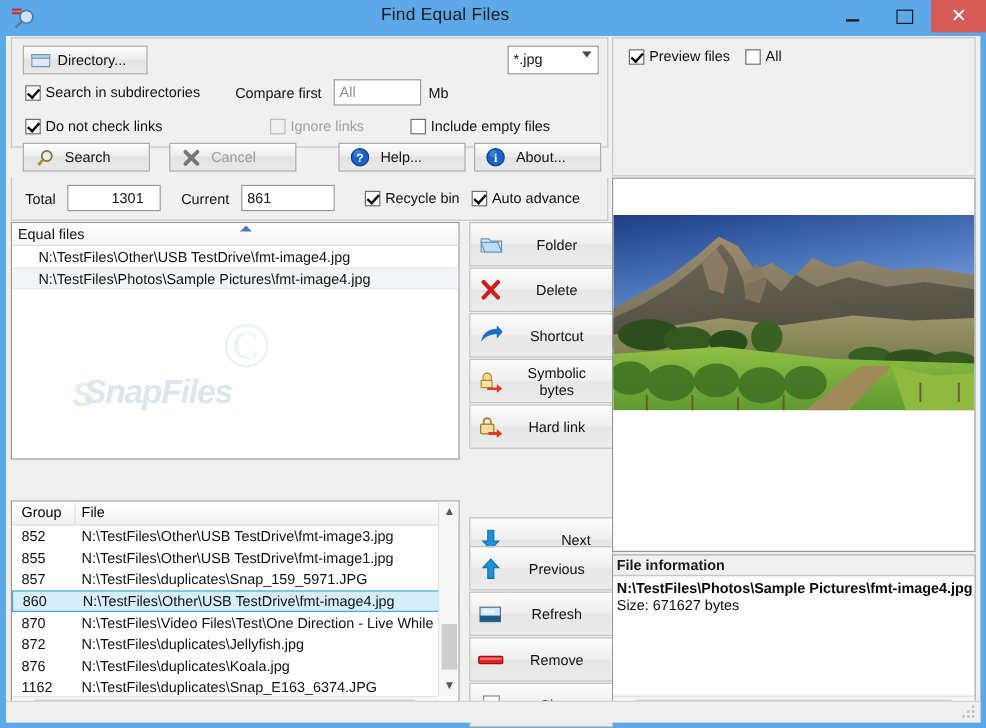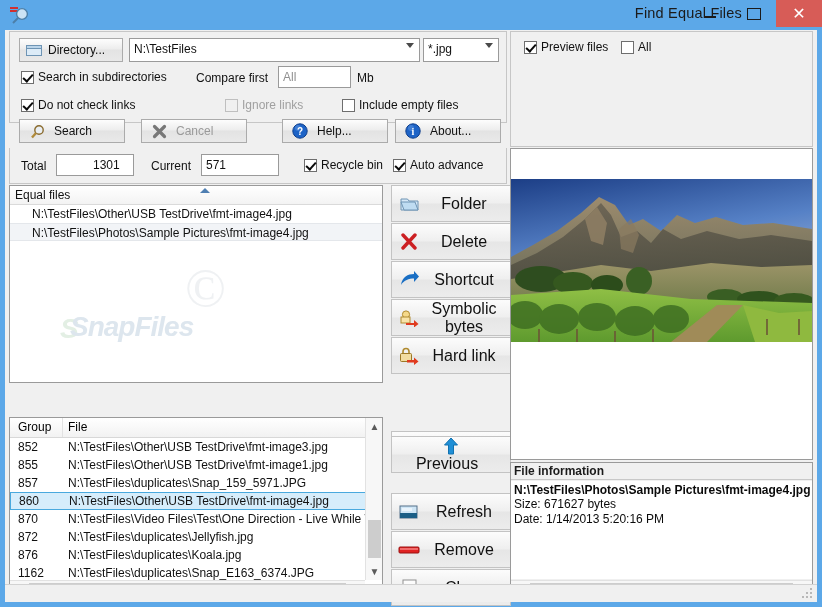--- a/index.html
+++ b/index.html
@@ -16,21 +16,21 @@
   }
   
   .titlebar{
     position:absolute;left:0;top:0;width:822px;height:30px;
     background:#5CA8E8;
   }
   .app-icon{
     position:absolute;left:8px;top:4px;width:24px;height:22px;
   }
   .title-text{
-    position:absolute;left:0;top:5px;width:742px;text-align:right;
+    position:absolute;left:0;top:5px;width:742px;text-align:center;
     font-size:14.5px;color:#1b1b1b;letter-spacing:.2px;
   }
   .win-btn{
     position:absolute;top:0;height:27px;width:44px;
     display:flex;align-items:center;justify-content:center;
     cursor:default;
   }
   .btn-min{right:90px;}
   .btn-max{right:46px;}
   .btn-close{right:0;width:46px;background:#D75C57;}
@@ -136,21 +136,21 @@
     font-style:italic;font-weight:bold;
   }
 
   
   .act{
     left:386px;width:120px;height:37px;
     background:linear-gradient(#FCFCFC,#EFEFEF 48%,#E6E6E6 52%,#ECECEC);
     border:1px solid #C3C3C3;
   }
   .act .ico{width:34px;display:flex;align-items:center;justify-content:center;flex:none;}
-  .act .lbl{flex:1;text-align:center;padding-right:8px;font-size:16px;}
+  .act .lbl{flex:1;text-align:center;padding-right:8px;font-size:12px;}
 
   
   .grid{
     position:absolute;left:4px;top:387px;width:374px;height:181px;
     background:#fff;border:1px solid #9A9A9A;box-sizing:border-box;overflow:hidden;
   }
   .g-head{
     height:19px;background:linear-gradient(#FFFFFF,#F2F2F2);
     border-bottom:1px solid #D8D8D8;font-size:12px;position:relative;
   }
@@ -254,24 +254,20 @@
       <div class="btn3d" style="left:9px;top:6px;width:104px;height:24px;">
         <span style="width:28px;display:flex;align-items:center;justify-content:center;flex:none;">
           <svg width="16" height="13" viewBox="0 0 16 13">
             <rect x="0.5" y="1.5" width="15" height="10" fill="#DCEBF7" stroke="#6E94B4"></rect>
             <rect x="0.5" y="1.5" width="15" height="3" fill="#BBD5EA" stroke="#6E94B4"></rect>
           </svg>
         </span>
         <span class="lbl" style="text-align:left;">Directory...</span>
       </div>
 
-      <div class="combo" style="left:119px;top:6px;width:291px;height:24px;">
-        <span>N:\TestFiles</span>
-        <span class="arw"></span>
-      </div>
 
       <div class="combo" style="left:413px;top:6px;width:76px;height:24px;">
         <span>*.jpg</span>
         <span class="arw"></span>
       </div>
 
       <div class="chk checked" style="left:11px;top:38px;">
         <span class="box"></span>
         <span>Search in subdirectories</span>
       </div>
@@ -339,21 +335,21 @@
       </div>
     </div>
 
     <div class="pane-counts">
       <div class="lbl-static" style="left:11px;top:11px;">Total</div>
       <div class="input" style="left:46px;top:6px;width:78px;height:22px;padding-left:36px;">
         <span>1301</span>
       </div>
       <div class="lbl-static" style="left:141px;top:11px;">Current</div>
       <div class="input" style="left:191px;top:6px;width:78px;height:22px;">
-        <span>571</span>
+        <span>861</span>
       </div>
       <div class="chk checked" style="left:294px;top:10px;">
         <span class="box"></span>
         <span>Recycle bin</span>
       </div>
       <div class="chk checked" style="left:383px;top:10px;">
         <span class="box"></span>
         <span>Auto advance</span>
       </div>
     </div>
@@ -436,21 +432,21 @@
 
     <div class="btn3d act" style="top:401px;gap:32px;">
       <span class="ico">
         <svg width="16" height="18" viewBox="0 0 16 18">
           <path d="M5.5 1 L10.5 1 L10.5 10 L14.5 10 L8 17 L1.5 10 L5.5 10 Z" fill="#1F8FD6" stroke="#1272B0"></path>
         </svg>
       </span>
       <span class="lbl">Next</span>
     </div>
 
-    <div class="btn3d act" style="top:406px;flex-direction:column;">
+    <div class="btn3d act" style="top:425px;">
       <span class="ico">
         <svg width="16" height="18" viewBox="0 0 16 18">
           <path d="M5.5 17 L10.5 17 L10.5 8 L14.5 8 L8 1 L1.5 8 L5.5 8 Z" fill="#1F8FD6" stroke="#1272B0"></path>
         </svg>
       </span>
       <span class="lbl">Previous</span>
     </div>
 
     <div class="btn3d act" style="top:463px;">
       <span class="ico">
@@ -593,21 +589,20 @@
           </g>
         </svg>
       </div>
     </div>
 
     <div class="fileinfo">
       <div class="fi-head">File information</div>
       <div class="fi-body">
         <div class="fi-path">N:\TestFiles\Photos\Sample Pictures\fmt-image4.jpg</div>
         <div class="fi-line">Size: 671627 bytes</div>
-        <div class="fi-line">Date:  1/14/2013 5:20:16 PM</div>
       </div>
       <div class="hsb" style="right:0;">
         <div class="ar lf">❮</div>
         <div class="thumb" style="left:19px;right:19px;"></div>
         <div class="ar rt">❯</div>
       </div>
     </div>
 
     <div class="statusbar">
       <div class="grip">

